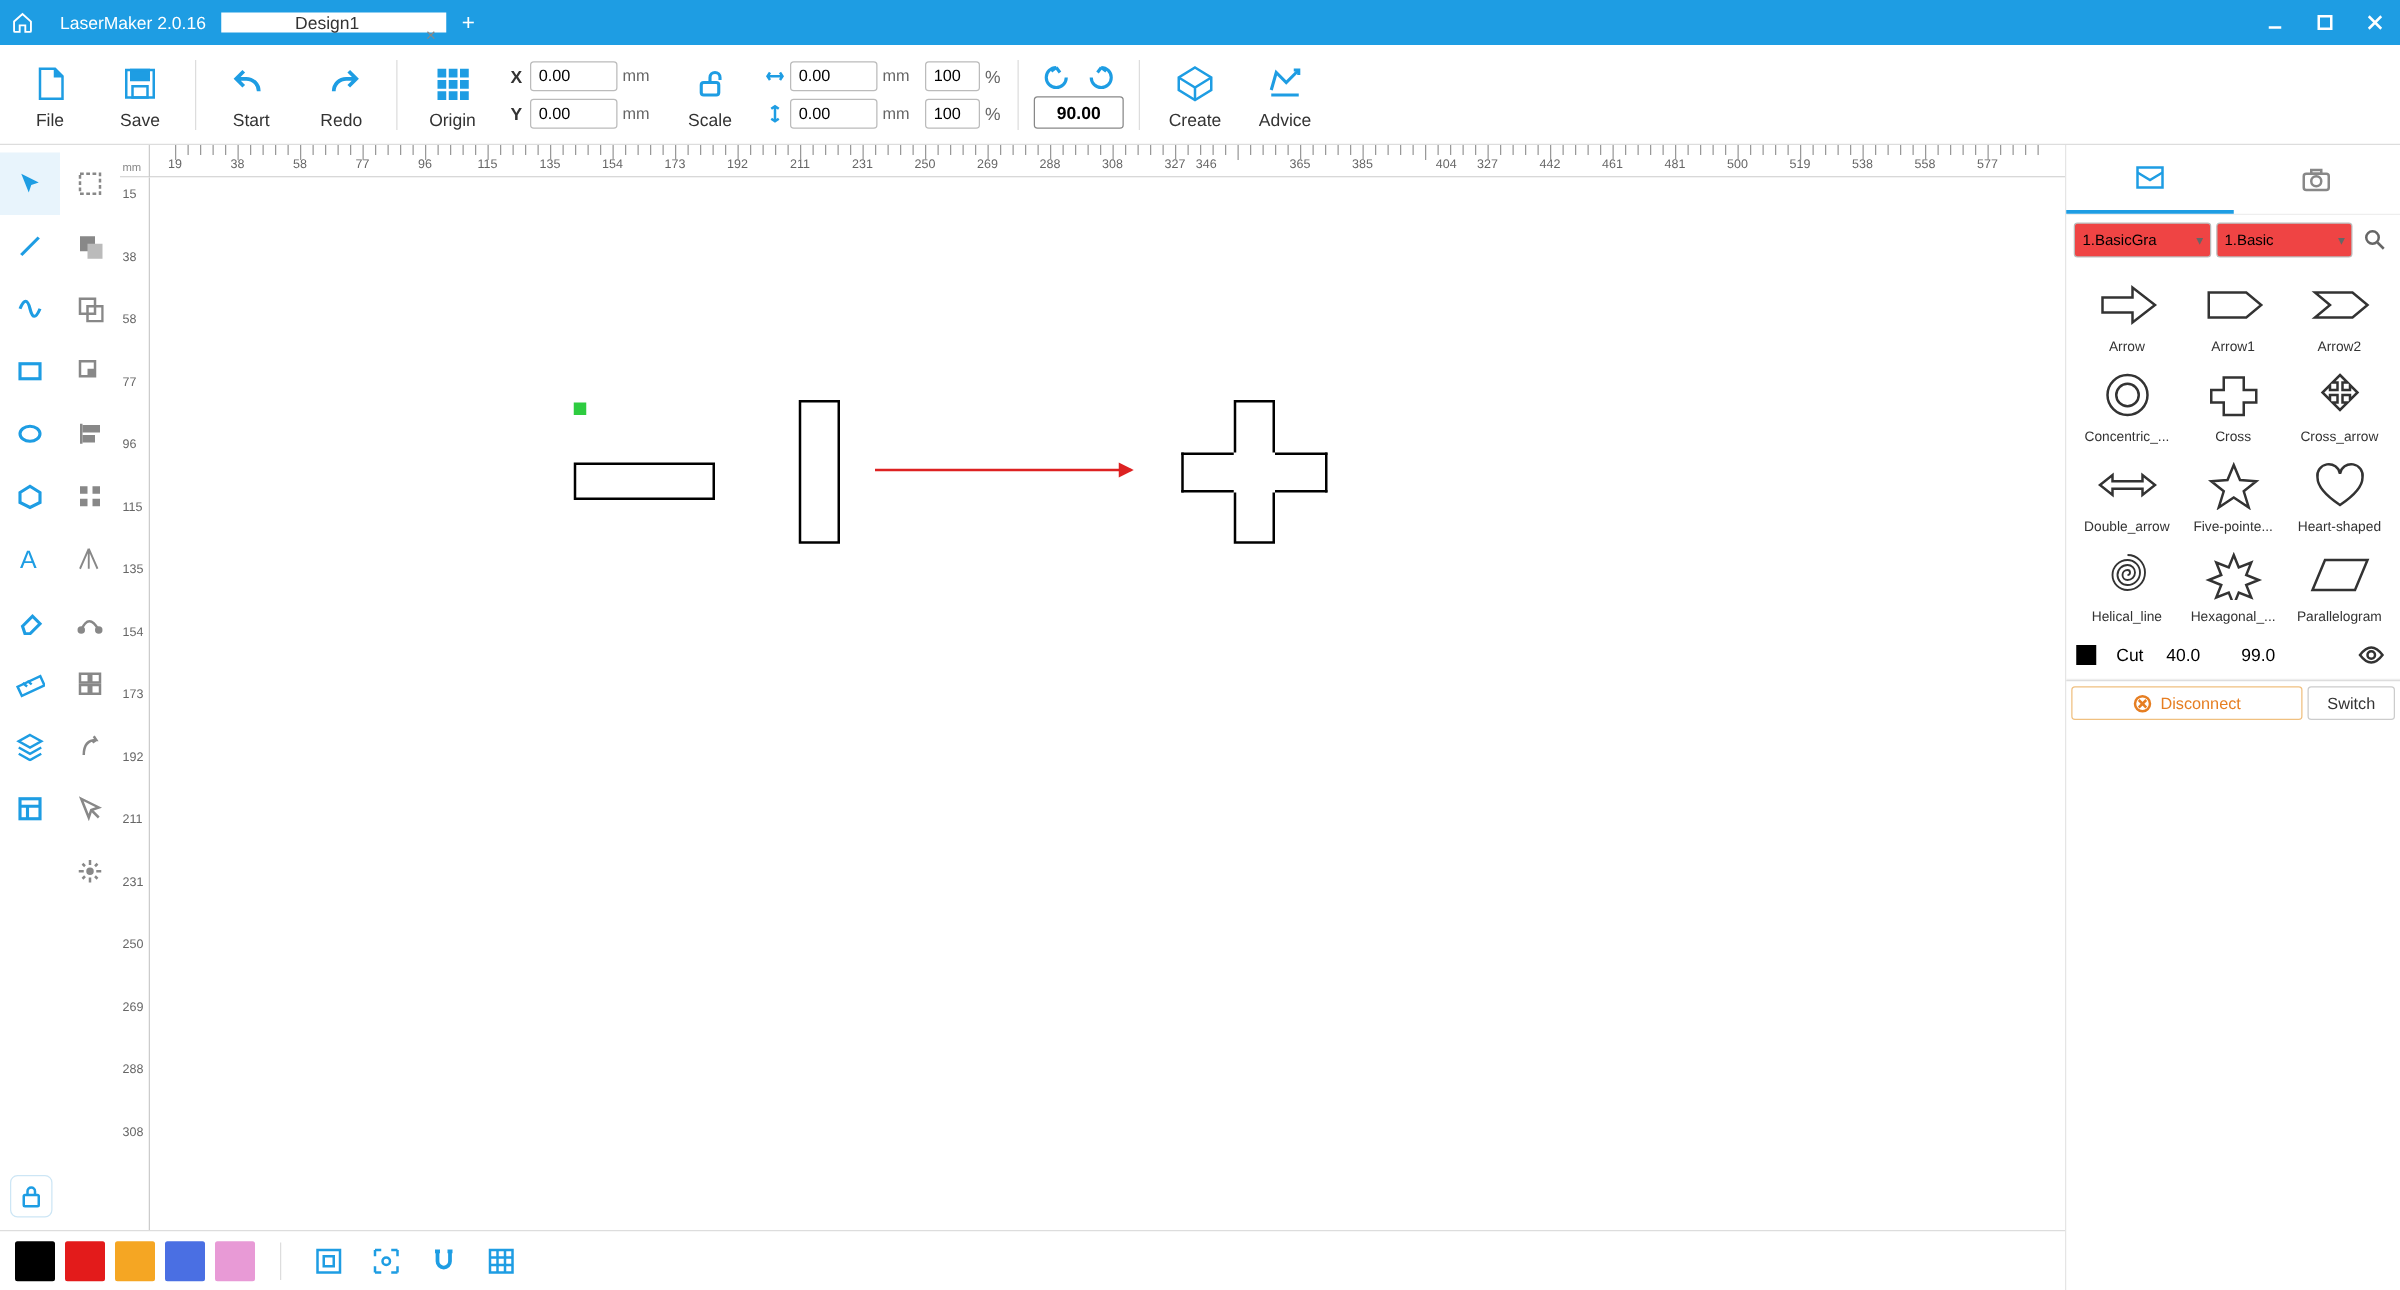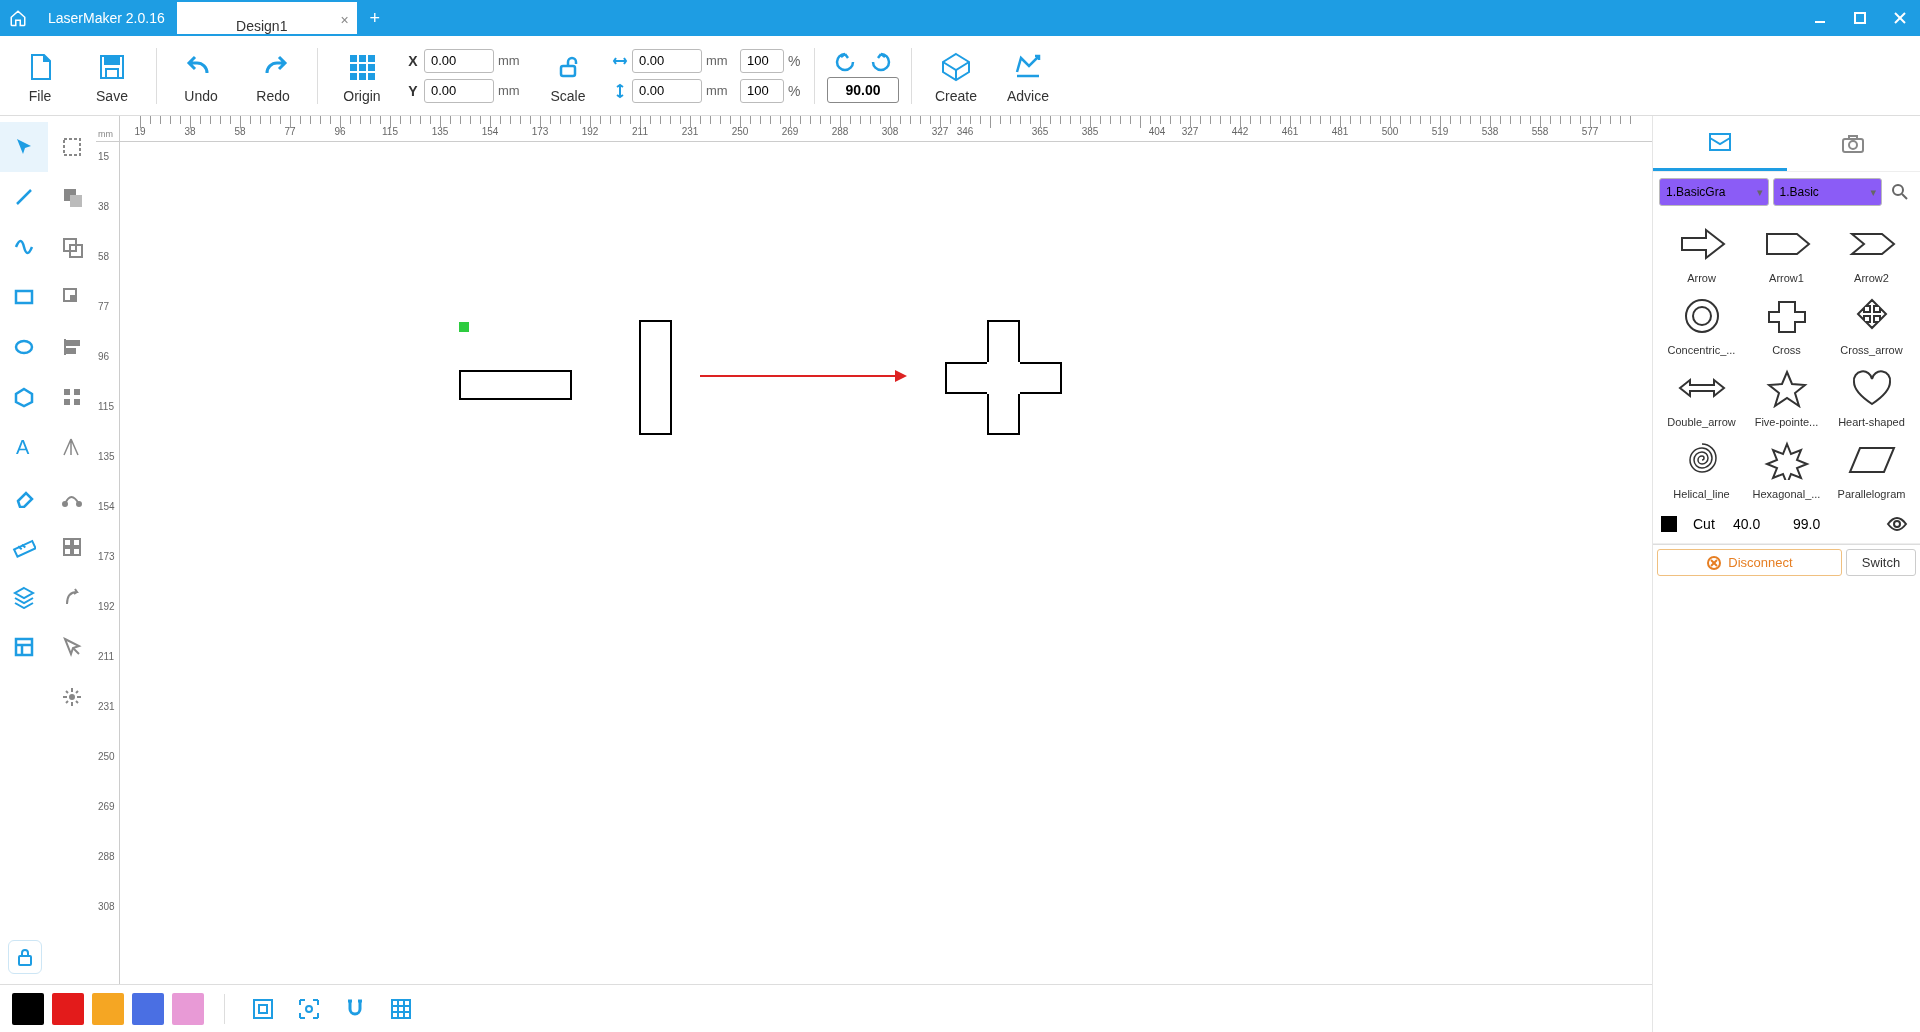--- a/index.html
+++ b/index.html
@@ -1,21 +1,21 @@
 <!DOCTYPE html>
 <html><head>
 <meta charset="utf-8">
 <style>
 *{margin:0;padding:0;box-sizing:border-box;font-family:Arial,sans-serif;user-select:none}
 html,body{width:1920px;height:1032px;overflow:hidden;background:#fff}
 
 .titlebar{height:36px;background:#1e9de3;display:flex;align-items:center}
 .titlebar .home{width:36px;display:flex;align-items:center;justify-content:center;color:#fff}
 .titlebar .appname{color:#fff;font-size:14px;display:flex;align-items:center;padding:0 12px}
-.tab{background:#fff;display:flex;align-items:center;padding:16px 30px 0 20px;position:relative;min-width:180px;justify-content:center}
+.tab{background:#fff;display:flex;align-items:center;padding:0 30px 0 20px;position:relative;min-width:180px;justify-content:center}
 .tab span{font-size:14px;color:#333}
 .tab .close{position:absolute;right:8px;top:10px;color:#888;font-size:14px;cursor:pointer}
 .tab-add{width:36px;display:flex;align-items:center;justify-content:center;color:#fff;font-size:18px}
 .titlebar .spacer{flex:1}
 .winbtn{width:40px;display:flex;align-items:center;justify-content:center;color:#fff}
 
 .toolbar{height:80px;background:#fff;border-bottom:1px solid #ddd;display:flex;align-items:center;padding:0 8px;gap:8px}
 .tbtn{display:flex;flex-direction:column;align-items:center;justify-content:center;width:64px;height:70px;color:#1e9de3}
 .tbtn .ico{height:38px;display:flex;align-items:center;justify-content:center}
 .tbtn .lbl{color:#333;font-size:14px;margin-top:2px}
@@ -51,21 +51,21 @@
 .shape{position:absolute;border:2px solid #000;background:#fff}
 .origin-dot{position:absolute;width:10px;height:10px;background:#2ecc40}
 .redarrow{position:absolute;height:2px;background:#d22}
 .redarrow::after{content:"";position:absolute;right:-2px;top:-5px;border-left:12px solid #d22;border-top:6px solid transparent;border-bottom:6px solid transparent}
 
 .rightpanel{width:268px;background:#fff;display:flex;flex-direction:column;border-left:1px solid #e5e5e5}
 .rp-tabs{height:56px;display:flex;border-bottom:1px solid #eee}
 .rp-tab{flex:1;display:flex;align-items:center;justify-content:center;color:#888}
 .rp-tab.active{color:#1e9de3;border-bottom:3px solid #1e9de3}
 .rp-selrow{display:flex;gap:4px;padding:6px;align-items:center}
-.rp-sel{flex:1;height:28px;border:1px solid #bbb;border-radius:3px;font-size:12px;padding:0 16px 0 6px;display:flex;align-items:center;position:relative;background:#8b5cf6}
+.rp-sel{flex:1;height:28px;border:1px solid #bbb;border-radius:3px;font-size:12px;padding:0 16px 0 6px;display:flex;align-items:center;position:relative;background:#ef4444}
 .rp-sel::after{content:"▾";position:absolute;right:5px;color:#666;font-size:11px}
 .rp-search{width:28px;height:28px;display:flex;align-items:center;justify-content:center;color:#666}
 .shapes-grid{display:grid;grid-template-columns:repeat(3,1fr);gap:4px 4px;padding:4px 8px;overflow:hidden}
 .shape-item{display:flex;flex-direction:column;align-items:center}
 .shape-thumb{width:70px;height:56px;display:flex;align-items:center;justify-content:center}
 .shape-lbl{font-size:11px;color:#333;text-align:center;white-space:nowrap;overflow:hidden;text-overflow:ellipsis;width:76px}
 .layer-hdr{background:#1e9de3;color:#fff;display:flex;font-size:13px;height:36px;align-items:center}
 .layer-hdr div{padding:0 8px}
 .layer-row{display:flex;align-items:center;height:40px;font-size:14px;border-bottom:1px solid #eee}
 .layer-row .sw{width:16px;height:16px;background:#000;margin:0 8px}
@@ -136,21 +136,21 @@
       </div>
     <div class="lbl">Save</div>
   </div>
   <div class="sep"></div>
   <div class="tbtn">
     <div class="ico">
         <svg width="32" height="32" fill="none" stroke="#1e9de3" stroke-width="3">
           <path d="M22 22a10 10 0 00-10-10H6m4-6l-6 6 6 6"></path>
         </svg>
       </div>
-    <div class="lbl">Undo</div>
+    <div class="lbl">Start</div>
   </div>
   <div class="tbtn">
     <div class="ico">
         <svg width="32" height="32" fill="none" stroke="#1e9de3" stroke-width="3">
           <path d="M10 22a10 10 0 0110-10h6m-4-6l6 6-6 6"></path>
         </svg>
       </div>
     <div class="lbl">Redo</div>
   </div>
   <div class="sep"></div>

